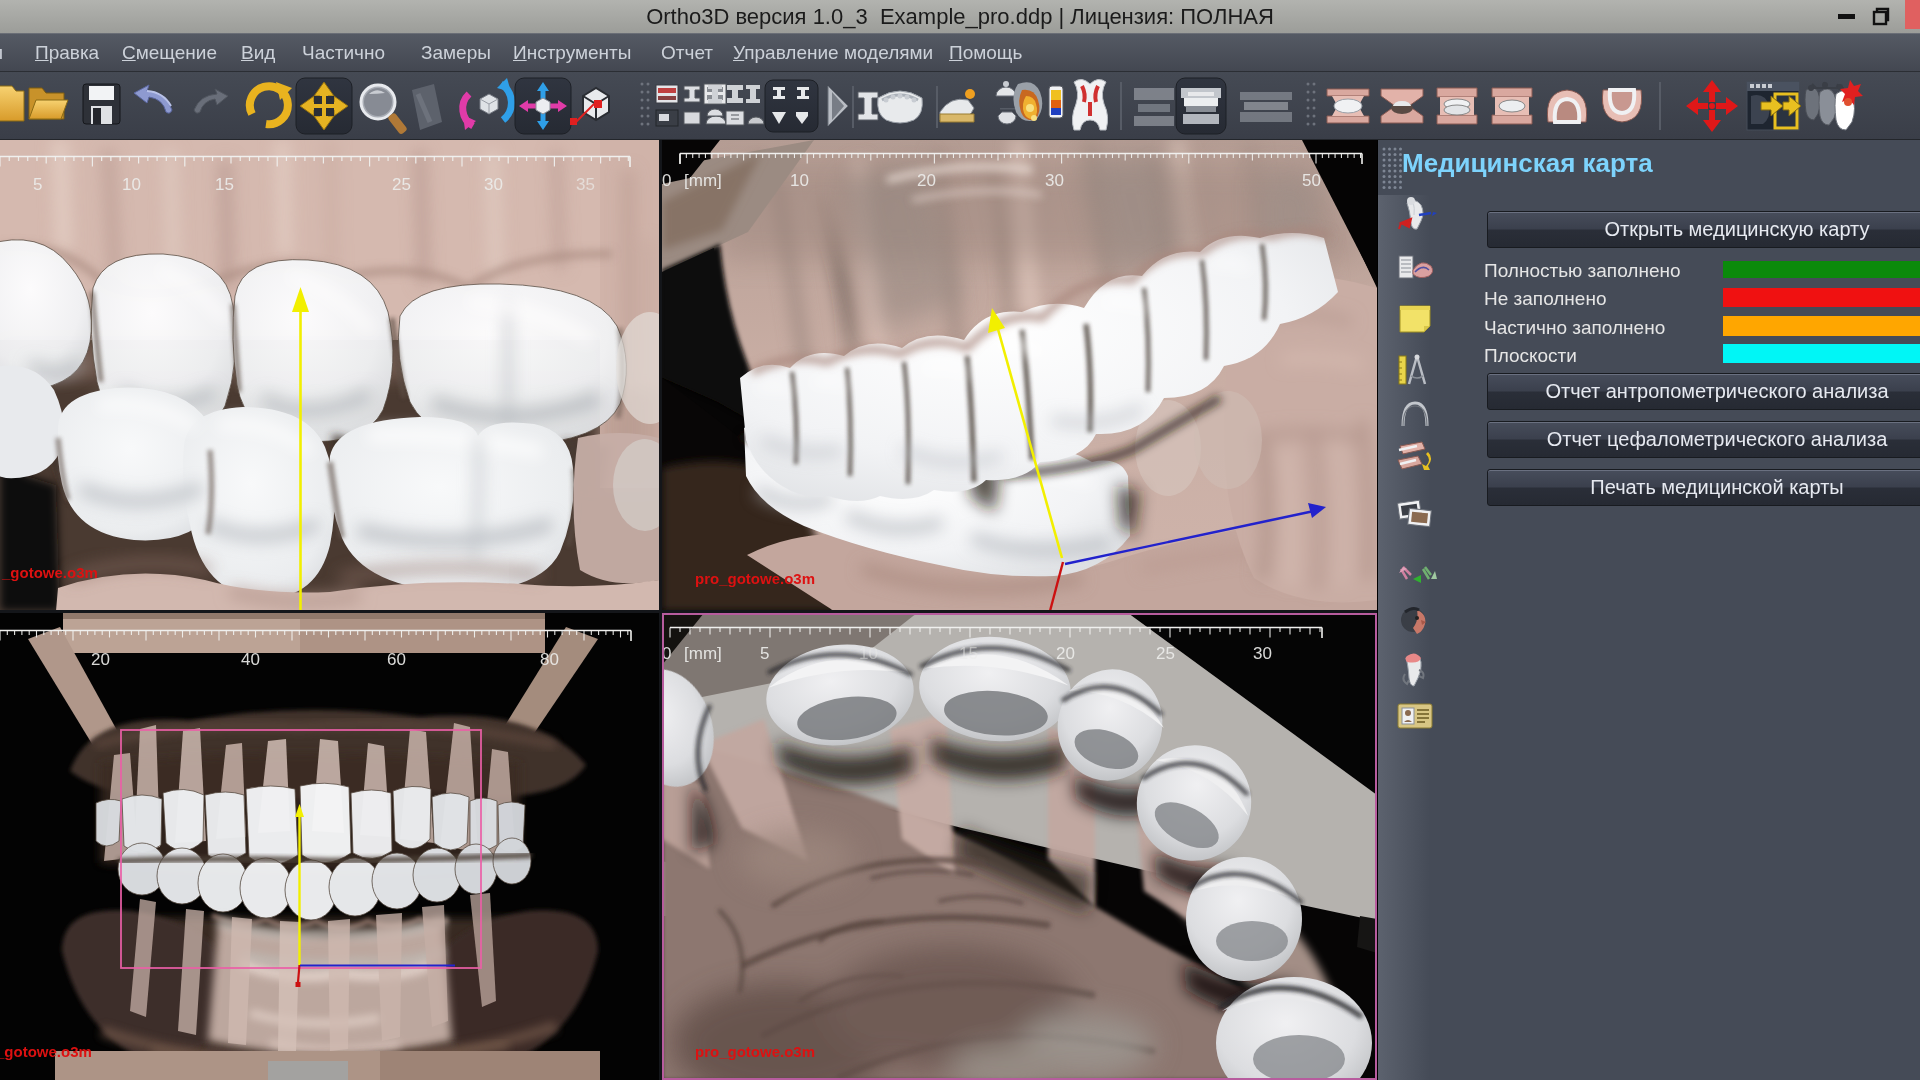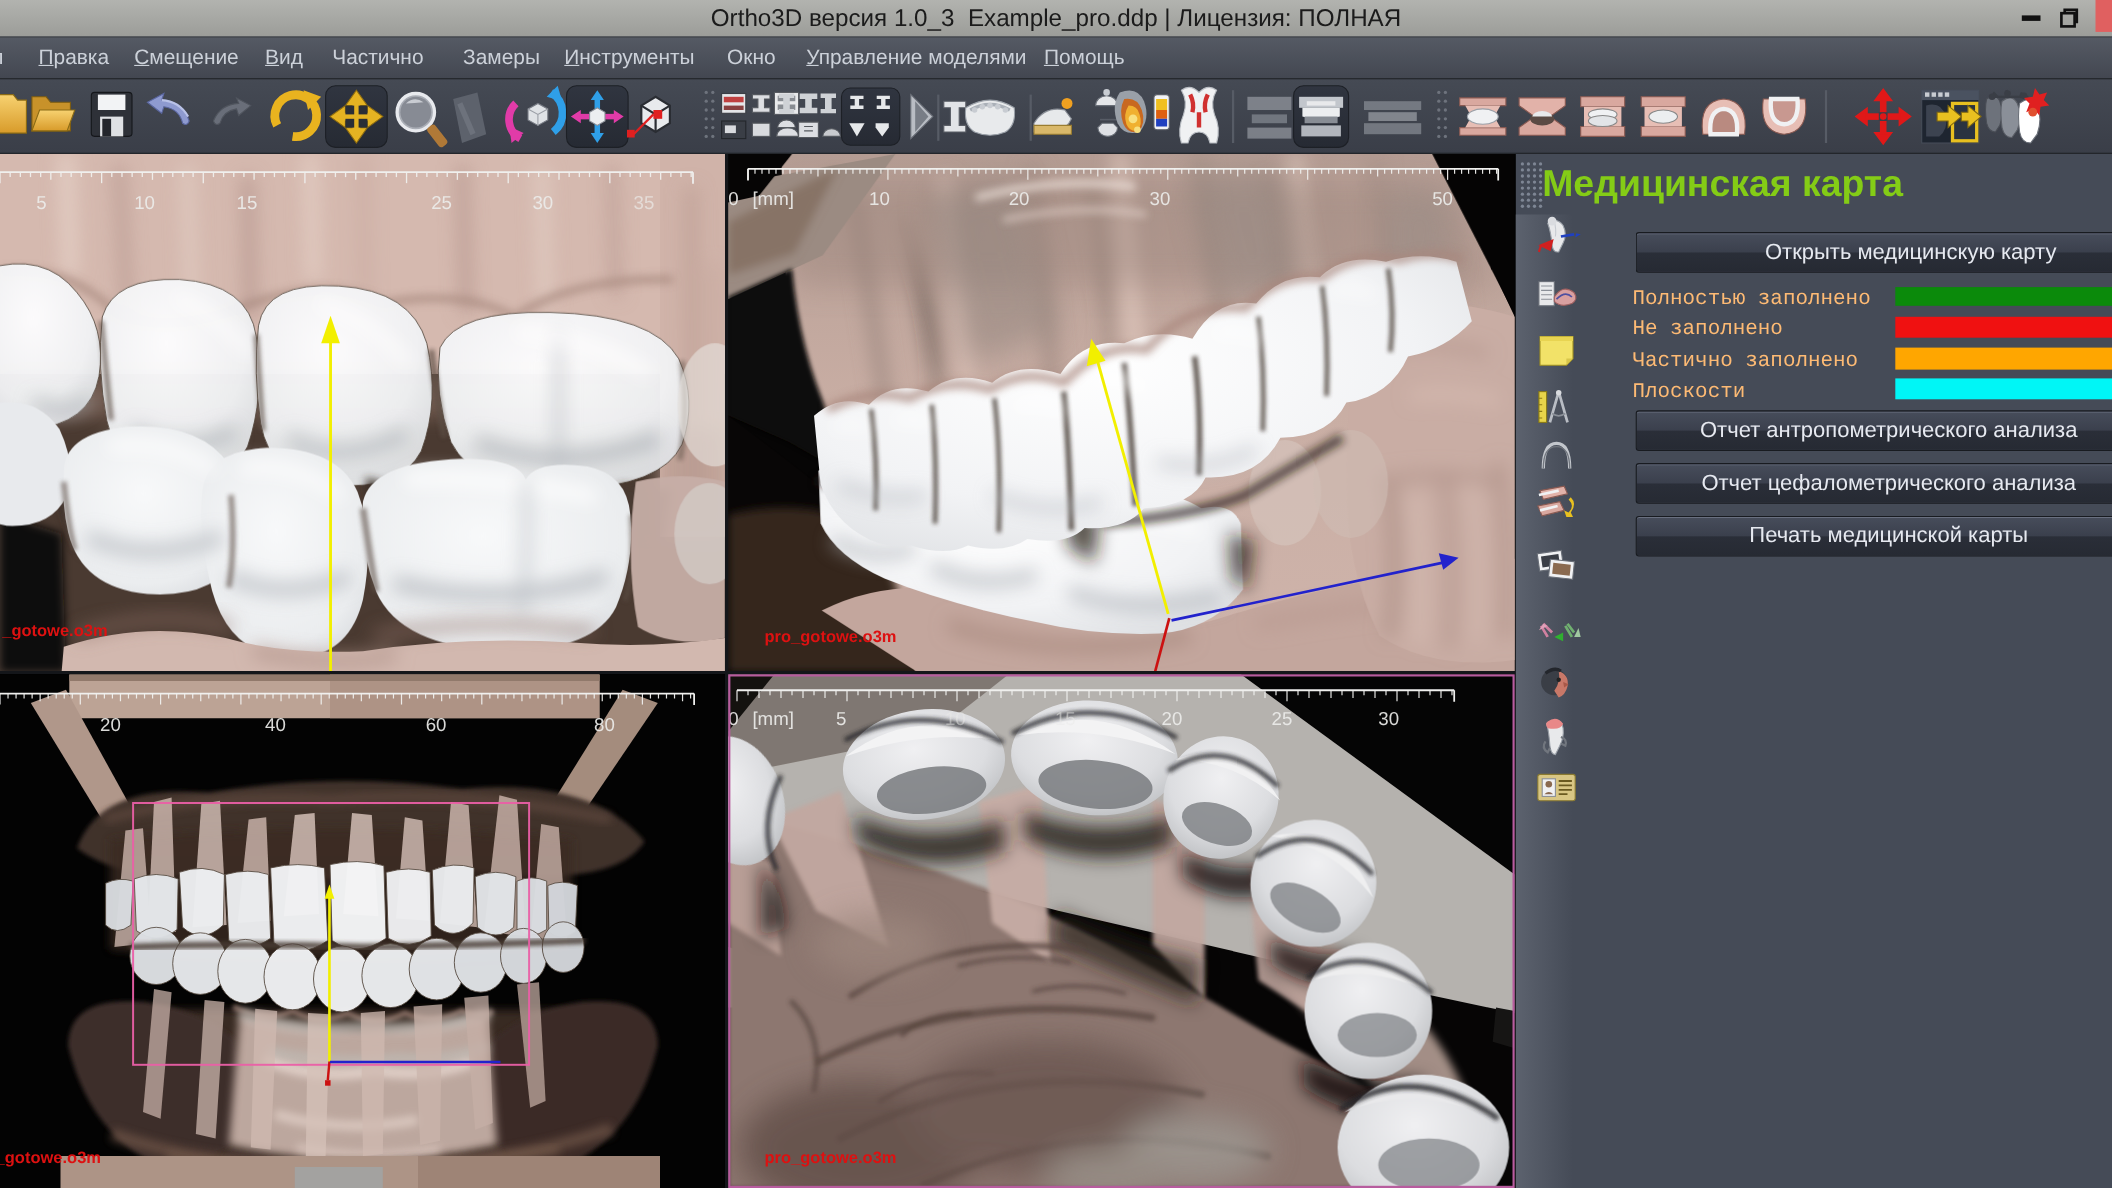--- a/index.html
+++ b/index.html
@@ -25,27 +25,27 @@
 
   
   #toolbar { left:0; top:72px; width:1920px; height:68px;
     background:linear-gradient(#454a54,#3a3e48);
     border-bottom:1px solid #23262b; }
 
   
   #panel { left:1378px; top:140px; width:542px; height:940px; background:#454b57; }
   #panelstrip { left:0px; top:55px; width:52px; height:885px;
     background:linear-gradient(90deg,#5c626e,#454b57); }
-  #paneltitle { left:24px; top:8px; font-size:34px; font-weight:bold; color:#84cc16; }
+  #paneltitle { left:24px; top:8px; font-size:26px; font-weight:bold; color:#7dd3fc; }
   .pbtn { left:109px; width:460px; height:37px; border-radius:3px;
     border:1px solid #181b20;
     background:linear-gradient(#474d5b,#3b404d 48%,#2a2e38 52%,#262a33);
     box-shadow:inset 0 1px 0 #6a7080;
     color:#e6e9f0; font-size:20px; text-align:center; line-height:35px; }
-  .plabel { left:106px; font-size:19px; color:#fdba74;font-family:Liberation Mono, monospace; }
+  .plabel { left:106px; font-size:19px; color:#e5e5e5; }
   .pbar { left:345px; width:197px; }
 </style>
 </head>
 <body>
 <div id="app">
 
   <div class="abs" id="titlebar">
     <div class="abs" id="titletext">Ortho3D версия 1.0_3&nbsp; Example_pro.ddp | Лицензия: ПОЛНАЯ</div>
     <div class="abs winbtn" style="left:1838px;top:14px;width:17px;height:5px;background:#111;"></div>
     <svg class="abs" style="left:1869px;top:6px" width="22" height="22">
@@ -56,21 +56,21 @@
   </div>
 
   <div class="abs" id="menubar">
     <div class="abs mi" style="left:-8px">л</div>
     <div class="abs mi" style="left:35px"><span class="u1">П</span>равка</div>
     <div class="abs mi" style="left:122px"><span class="u1">С</span>мещение</div>
     <div class="abs mi" style="left:241px"><span class="u1">В</span>ид</div>
     <div class="abs mi" style="left:302px">Частично</div>
     <div class="abs mi" style="left:421px">Замеры</div>
     <div class="abs mi" style="left:513px"><span class="u1">И</span>нструменты</div>
-    <div class="abs mi" style="left:661px">Окно</div>
+    <div class="abs mi" style="left:661px">Отчет</div>
     <div class="abs mi" style="left:733px"><span class="u1">У</span>правление моделями</div>
     <div class="abs mi" style="left:949px"><span class="u1">П</span>омощь</div>
   </div>
 
   <div class="abs" id="toolbar"><svg width="1920" height="68" id="tbsvg">
     <defs>
       <linearGradient id="fold" x1="0" y1="0" x2="0" y2="1">
         <stop offset="0" stop-color="#f7d271"></stop>
             <stop offset="1" stop-color="#d89b2a"></stop>
       </linearGradient>

